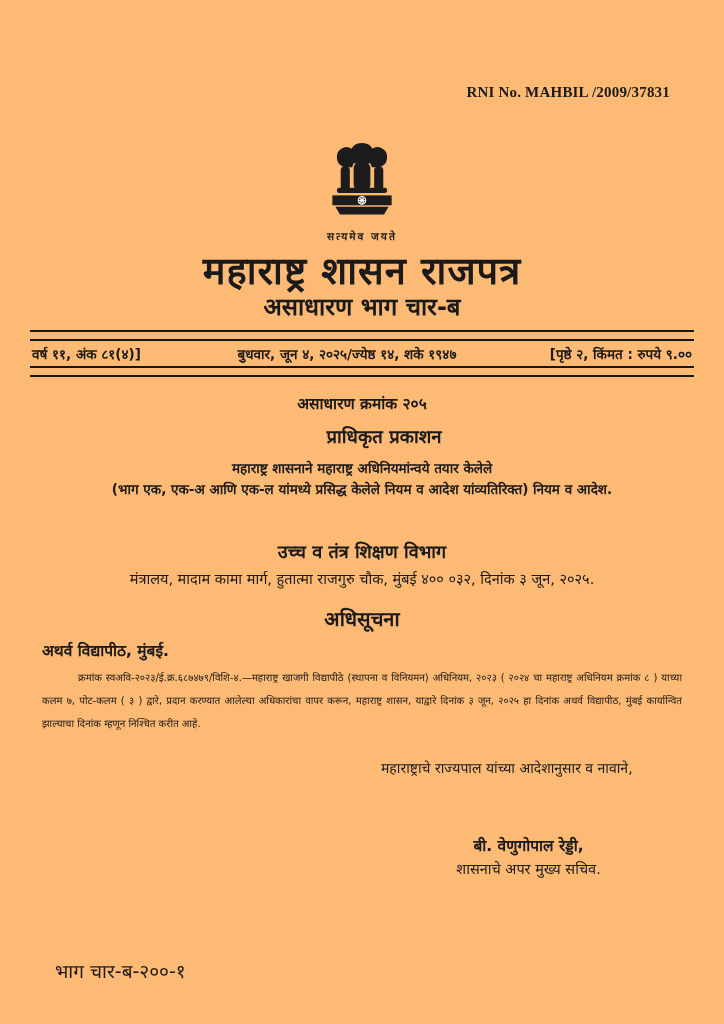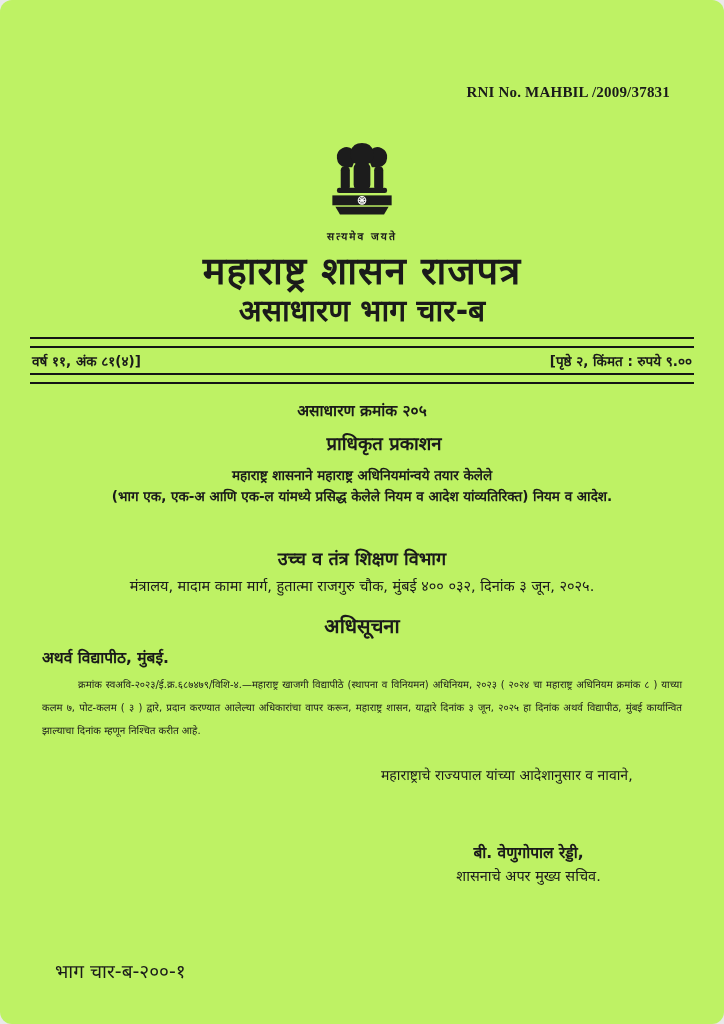--- a/index.html
+++ b/index.html
@@ -1,25 +1,24 @@
 <!DOCTYPE html>
 <html><head>
 <meta charset="utf-8">
 <style>
   html,body{margin:0;padding:0;background:#e9e9e9;}
   .page{
     position:relative;
     width:724px;height:1024px;
     margin:0 auto;
-    background:#bef264;
+    background:#fdba74;
     color:#1a1a1a;
     font-family:"DejaVu Sans",sans-serif;
     overflow:hidden;
     box-sizing:border-box;
-    border-radius:12px;
   }
   .rni{
     margin-top:84px;
     padding-right:54px;
     text-align:right;
     font-family:"Liberation Serif",serif;
     font-weight:bold;
     font-size:15px;
     letter-spacing:.2px;
   }
@@ -41,21 +40,21 @@
     margin-top:7px;
     text-align:center;
     font-size:38px;
     font-weight:bold;
     line-height:1.2;
     letter-spacing:1px;
   }
   .gz-subtitle{
     margin-top:0px;
     text-align:center;
-    font-size:30px;
+    font-size:24px;
     font-weight:bold;
     line-height:1.15;
   }
   .rule-bar{
     margin:8px 30px 0 30px;
   }
   .double-rule{
     height:7px;
     border-top:2.5px solid #151515;
     border-bottom:2px solid #151515;
@@ -155,20 +154,21 @@
   <div class="motto">सत्यमेव जयते</div>
 
   <div class="gz-title">महाराष्ट्र शासन राजपत्र</div>
 
   <div class="gz-subtitle">असाधारण भाग चार-ब</div>
 
   <div class="rule-bar">
     <div class="double-rule"></div>
     <div class="date-row">
       <span class="l">वर्ष ११, अंक ८१(४)]</span>
+      <span class="c">बुधवार, जून ४, २०२५/ज्येष्ठ १४, शके १९४७</span>
       <span class="r">[पृष्ठे २, किंमत : रुपये ९.००</span>
     </div>
     <div class="double-rule"></div>
   </div>
 
   <div class="issue-line">असाधारण क्रमांक २०५</div>
 
   <div class="authorised">प्राधिकृत प्रकाशन</div>
 
   <div class="desc1">महाराष्ट्र शासनाने महाराष्ट्र अधिनियमांन्वये तयार केलेले</div>

